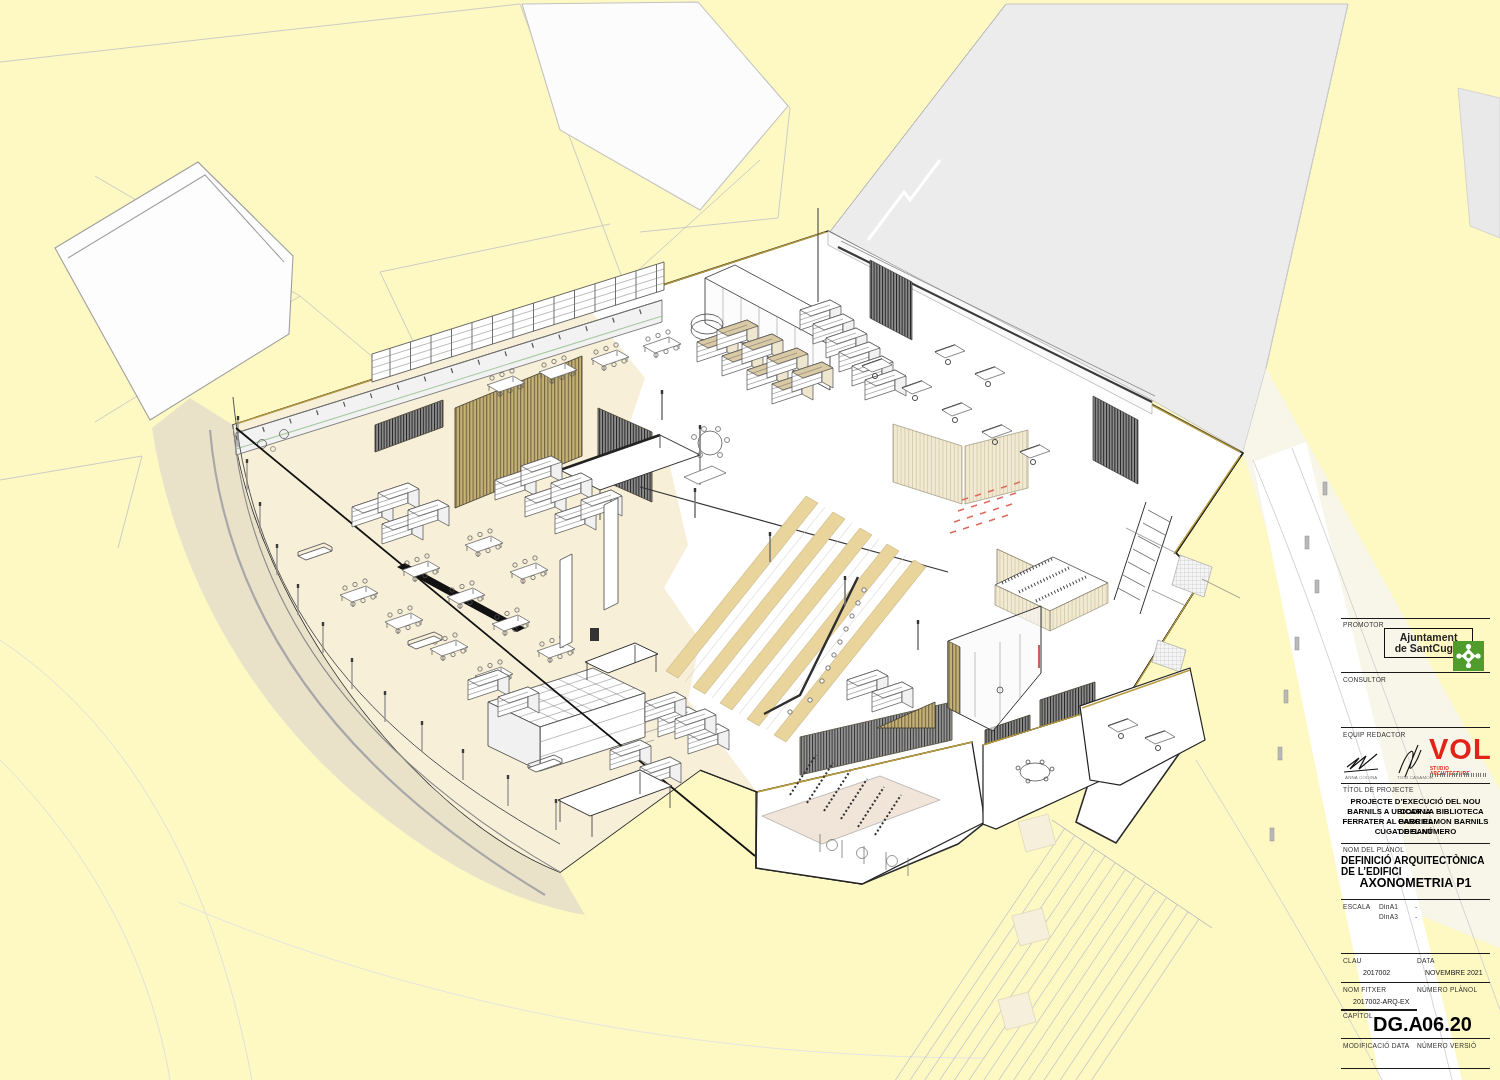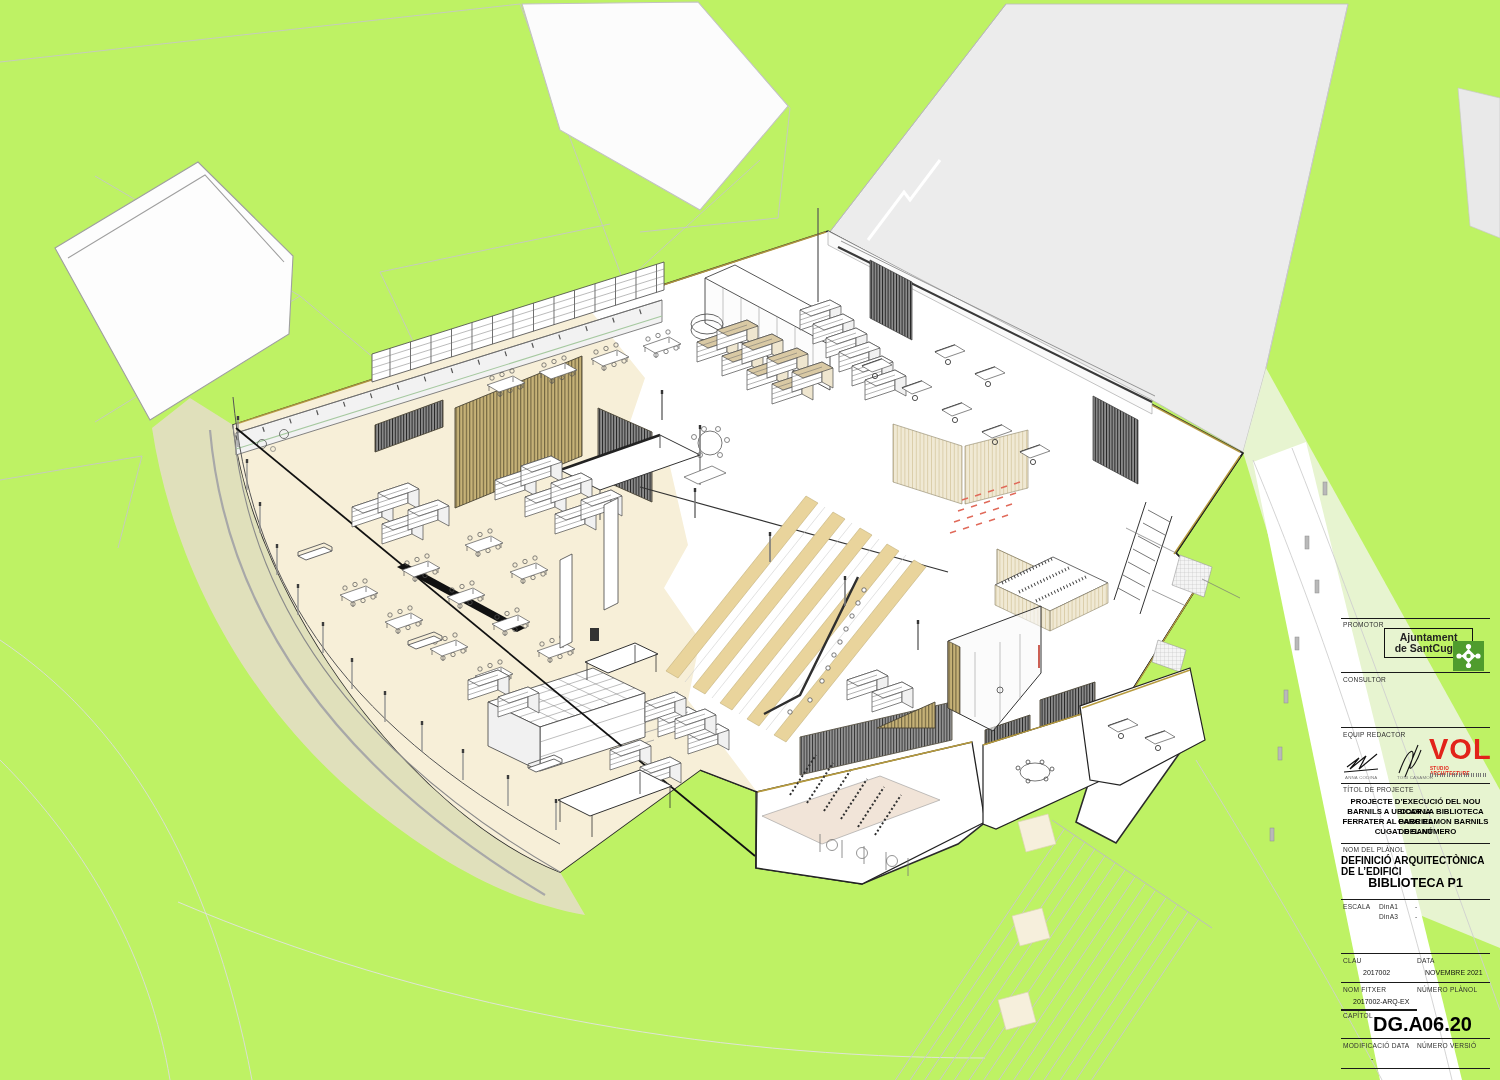--- a/index.html
+++ b/index.html
@@ -1,16 +1,16 @@
 <!DOCTYPE html>
 <html style="--logo-green: #4f9c2d; --logo-red: #e2231a; --accent-olive: #b79b3e; --floor-cream: #f7efd8; --step-tan: #e9d49c; --terrain-tan: #e6ddca; --context-gray: #ececec; --marker-red: #e06a5a;"><head>
 <meta charset="utf-8">
 <style>
   html,body{margin:0;padding:0;background:#fff;}
-  .sheet{position:relative;width:1500px;height:1080px;background:#bef264;overflow:hidden;
+  .sheet{position:relative;width:1500px;height:1080px;background:#fef9c3;overflow:hidden;
          font-family:"Liberation Sans",sans-serif;color:#111;}
   .sheet svg{position:absolute;left:0;top:0;}
   
   #titleblock{position:absolute;left:1341px;top:615px;width:149px;height:460px;}
   .tb-line{position:absolute;left:0;width:149px;border-top:1.4px solid #1a1a1a;}
   .tb-line.half{width:76px;border-top-width:2.2px;}
   .tb-label{position:absolute;font-size:6.6px;letter-spacing:.25px;color:#2e2e2e;white-space:nowrap;}
   .tb-val{position:absolute;font-size:7px;color:#111;white-space:nowrap;}
   .logo-box{position:absolute;left:43px;top:13px;width:87px;height:28px;border:1.6px solid #111;
             display:flex;flex-direction:column;justify-content:center;align-items:center;}
@@ -456,21 +456,21 @@
   <div class="micro"></div>
   <div class="tb-line" style="top:168px"></div>
   <div class="tb-label" style="left:2px;top:171px">TÍTOL DE PROJECTE</div>
   <div class="proj-title" style="top:182px">PROJECTE D’EXECUCIÓ DEL NOU CODINA</div>
   <div class="proj-title" style="top:192px">BARNILS A UBICAR LA BIBLIOTECA GABRIEL</div>
   <div class="proj-title" style="top:202px">FERRATER AL PARC RAMON BARNILS DE SANT</div>
   <div class="proj-title" style="top:212px">CUGAT DEL NÚMERO</div>
   <div class="tb-line" style="top:228px"></div>
   <div class="tb-label" style="left:2px;top:231px">NOM DEL PLÀNOL</div>
   <div class="plan-name" style="top:240px">DEFINICIÓ ARQUITECTÒNICA DE L’EDIFICI</div>
-  <div class="axo-title" style="top:261px">BIBLIOTECA P1</div>
+  <div class="axo-title" style="top:261px">AXONOMETRIA P1</div>
   <div class="tb-line" style="top:284px"></div>
   <div class="tb-label" style="left:2px;top:288px">ESCALA</div>
   <div class="tb-label" style="left:38px;top:288px">DinA1</div>
   <div class="tb-label" style="left:74px;top:288px">-</div>
   <div class="tb-label" style="left:38px;top:298px">DinA3</div>
   <div class="tb-label" style="left:74px;top:298px">-</div>
   <div class="tb-line" style="top:338px"></div>
   <div class="tb-label" style="left:2px;top:342px">CLAU</div>
   <div class="tb-label" style="left:76px;top:342px">DATA</div>
   <div class="tb-val" style="left:22px;top:354px">2017002</div>

